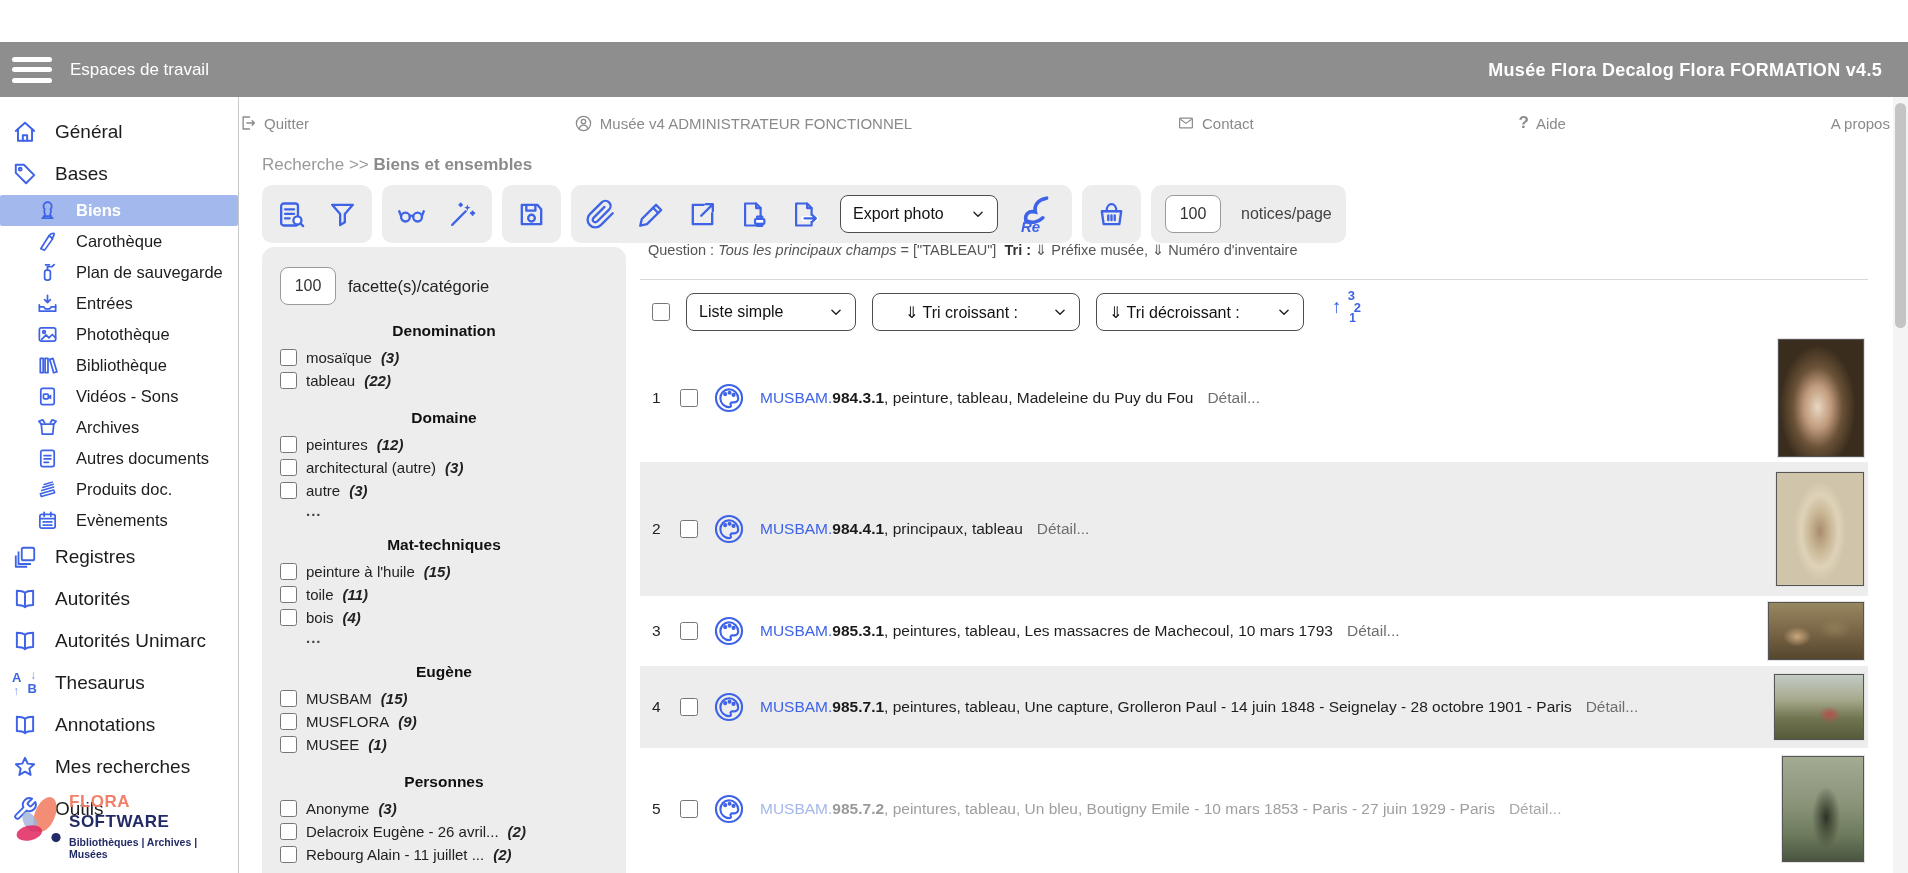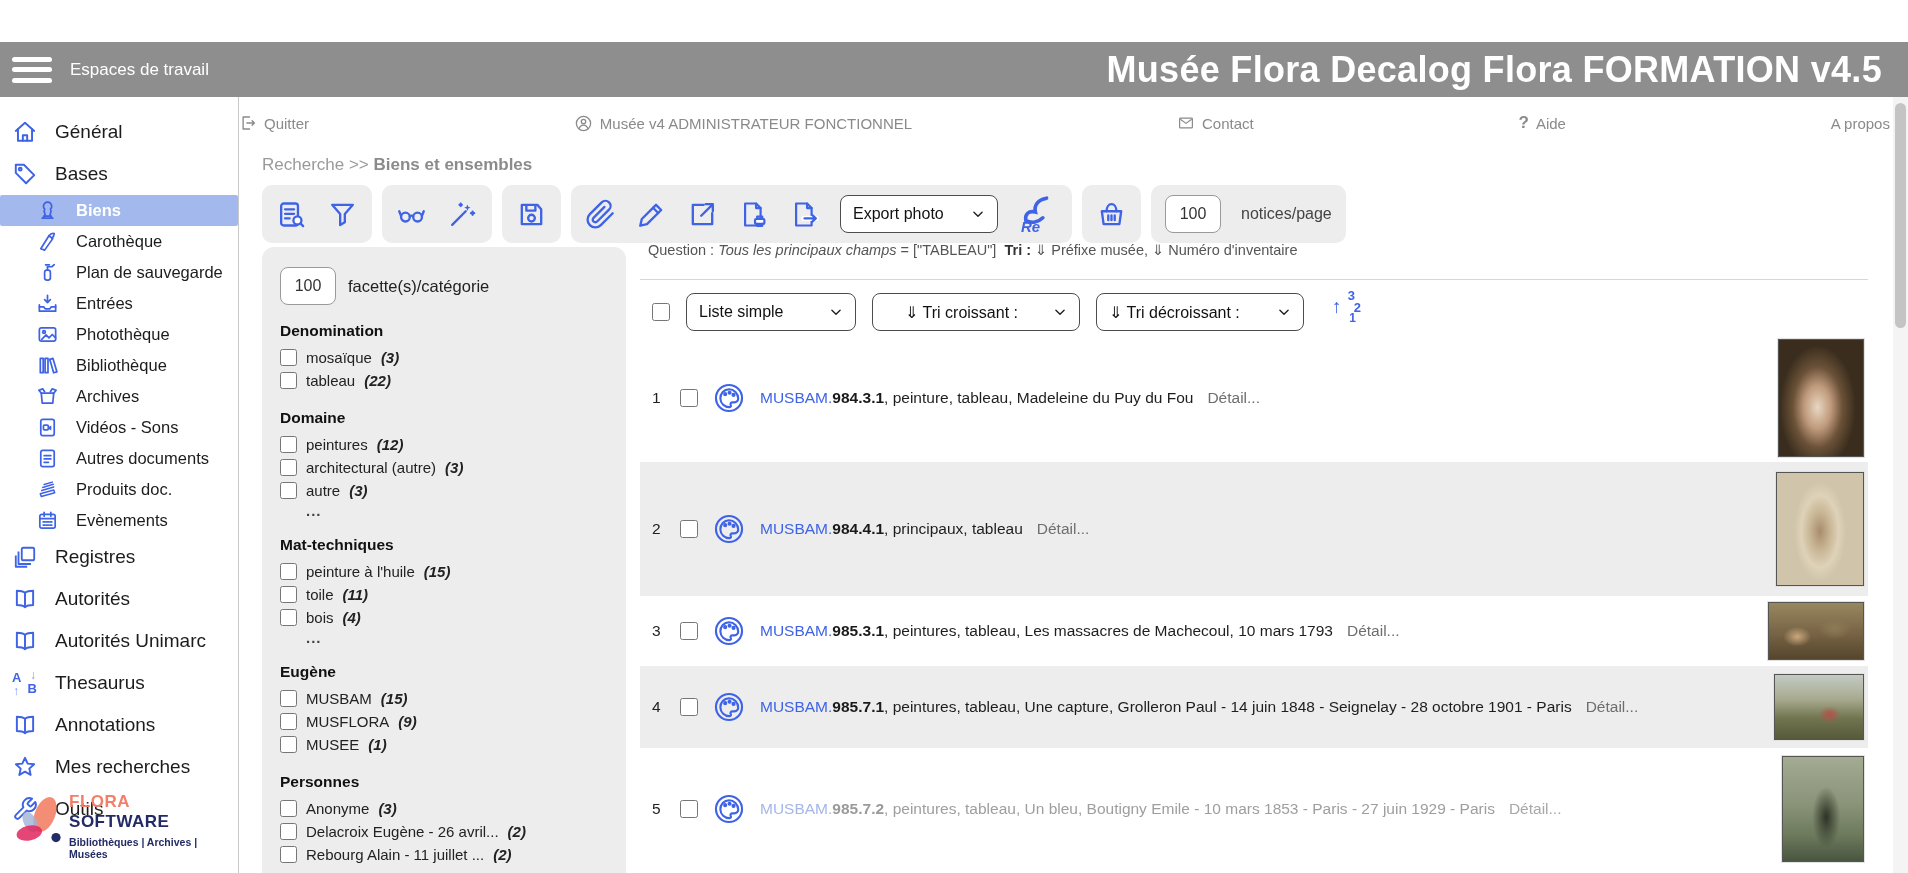--- a/index.html
+++ b/index.html
@@ -8,21 +8,21 @@
   #app { position:relative; width:1908px; height:873px; background:#fff; overflow:hidden;margin-top:42px; }
 
   
   .topbar { position:absolute; top:0; left:0; width:1908px; height:55px; background:#8e8e8e;
     display:flex; align-items:center; }
   .burger { width:40px; height:26px; margin-left:12px; display:flex; flex-direction:column;
     justify-content:space-between; cursor:pointer; }
   .burger span { display:block; height:5px; background:#fff; border-radius:3px; }
   .ws-label { color:#fff; font-size:17px; margin-left:18px; }
   .app-title { position:absolute; right:26px; top:50%; transform:translateY(-50%);
-    color:#fff; font-size:36px; font-weight:bold; letter-spacing:.3px; }
+    color:#fff; font-size:18px; font-weight:bold; letter-spacing:.3px; }
 
   
   .hdr-links { position:absolute; top:55px; left:239px; right:18px; height:52px;
     display:flex; align-items:center; justify-content:space-between; gap:30px; color:#8a8a8a; font-size:15px; }
   .hdr-item { display:flex; align-items:center; gap:7px; cursor:pointer; }
   .hdr-item svg { stroke:#8a8a8a; }
   .qmark { font-size:17px; font-weight:bold; color:#8a8a8a; }
 
   
   .sidebar { position:absolute; top:55px; left:0; width:239px; height:818px; background:#fff;
@@ -68,21 +68,21 @@
   .num-input { width:56px; height:38px; background:#fff; border:1px solid #9a9a9a; border-radius:8px;
     text-align:center; font-size:16px; color:#333; }
   .pp-label { font-size:16px; color:#444; margin-left:10px; }
 
   
   .facets { position:absolute; left:22px; top:150px; width:364px; height:700px; background:#ededed;
     border-radius:12px; padding:20px 18px; }
   .facet-top { display:flex; align-items:center; gap:12px; }
   .facet-top .num-input { background:#fff; }
   .facet-top-label { font-size:16.5px; color:#222; }
-  .fgroup-title { font-size:15.5px; font-weight:bold; color:#111; margin:17px 0 6px 0; }
+  .fgroup-title { font-size:15.5px; font-weight:bold; color:#111; margin:17px 0 6px 0;text-align:center; }
   .fitem { display:flex; align-items:center; gap:9px; padding:3px 0; font-size:15px; color:#222; }
   .fitem input { width:17px; height:17px; accent-color:#fff; cursor:pointer; }
   .fcount { font-weight:bold; font-style:italic; }
   .fmore { font-weight:bold; color:#444; padding-left:26px; font-size:15px; letter-spacing:1px; }
 
   
   .query-line { position:absolute; left:408px; top:145px; font-size:14.5px; color:#555; }
   .query-line i { font-style:italic; }
   .query-line b { color:#333; font-weight:bold; }
   .listhead { position:absolute; left:400px; top:182px; right:40px; border-top:1px solid #d7d7d7;
@@ -241,33 +241,33 @@
       <span>Photothèque</span>
     </div>
     <div class="nav-item nav-l1">
       <svg viewBox="0 0 24 24" fill="none" stroke-width="1.8" stroke-linejoin="round">
           <path d="M4.5 4.5h3v15h-3zM9.5 4.5h3v15h-3z"></path>
           <path d="M14.3 5.6l3.4-1 4.1 14-3.4 1z"></path>
         </svg>
       <span>Bibliothèque</span>
     </div>
     <div class="nav-item nav-l1">
-      <svg viewBox="0 0 24 24" fill="none" stroke-width="1.8" stroke-linecap="round" stroke-linejoin="round">
-          <path d="M5.5 8.5h13L17.5 19h-11z"></path>
-          <path d="M5.5 8.5L3 5.5l4-1.5 2 3M18.5 8.5L21 5.5l-4-1.5-2 3"></path>
-        </svg>
-      <span>Archives</span>
-    </div>
-    <div class="nav-item nav-l1">
       <svg viewBox="0 0 24 24" fill="none" stroke-width="1.8" stroke-linejoin="round">
           <rect x="5" y="3.5" width="14" height="17" rx="2"></rect>
           <rect x="7.8" y="9.5" width="5" height="5" rx="1"></rect>
           <path d="M12.8 11.6l3.2-1.8v5.4l-3.2-1.8z" fill="#3e63e6" stroke="none"></path>
         </svg>
       <span>Vidéos - Sons</span>
+    </div>
+    <div class="nav-item nav-l1">
+      <svg viewBox="0 0 24 24" fill="none" stroke-width="1.8" stroke-linecap="round" stroke-linejoin="round">
+          <path d="M5.5 8.5h13L17.5 19h-11z"></path>
+          <path d="M5.5 8.5L3 5.5l4-1.5 2 3M18.5 8.5L21 5.5l-4-1.5-2 3"></path>
+        </svg>
+      <span>Archives</span>
     </div>
     <div class="nav-item nav-l1">
       <svg viewBox="0 0 24 24" fill="none" stroke-width="1.8" stroke-linecap="round" stroke-linejoin="round">
           <rect x="5" y="3.5" width="14" height="17" rx="2"></rect>
           <path d="M8.5 9h7M8.5 12.5h7M8.5 16h4.5"></path>
         </svg>
       <span>Autres documents</span>
     </div>
     <div class="nav-item nav-l1">
       <svg viewBox="0 0 24 24" fill="none" stroke-width="1.6" stroke-linecap="round" stroke-linejoin="round">

